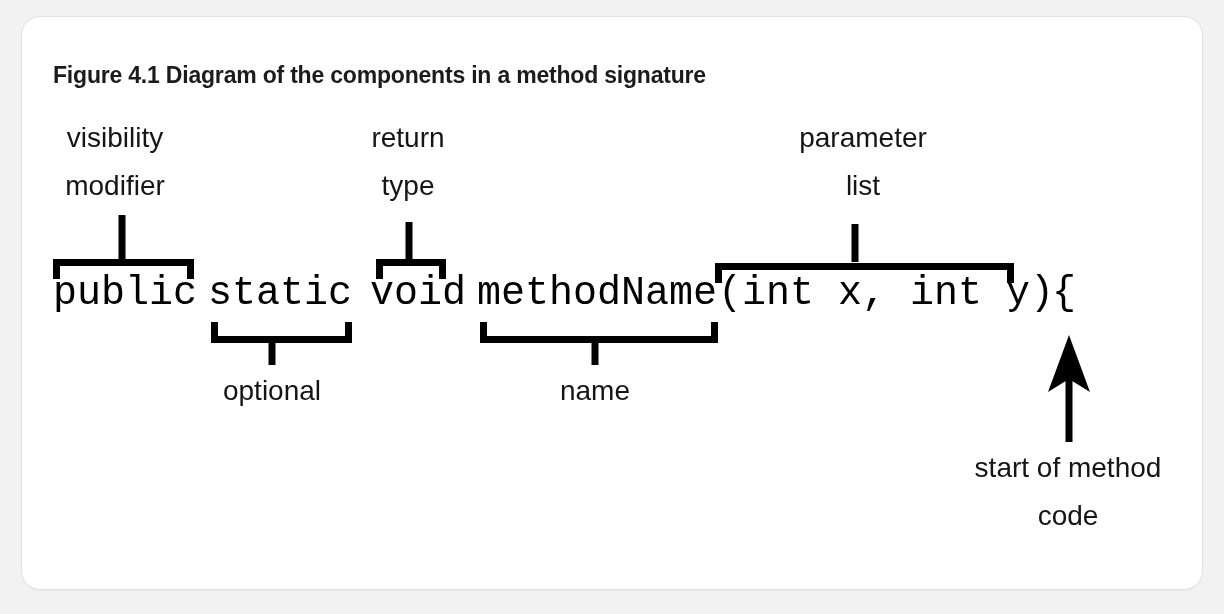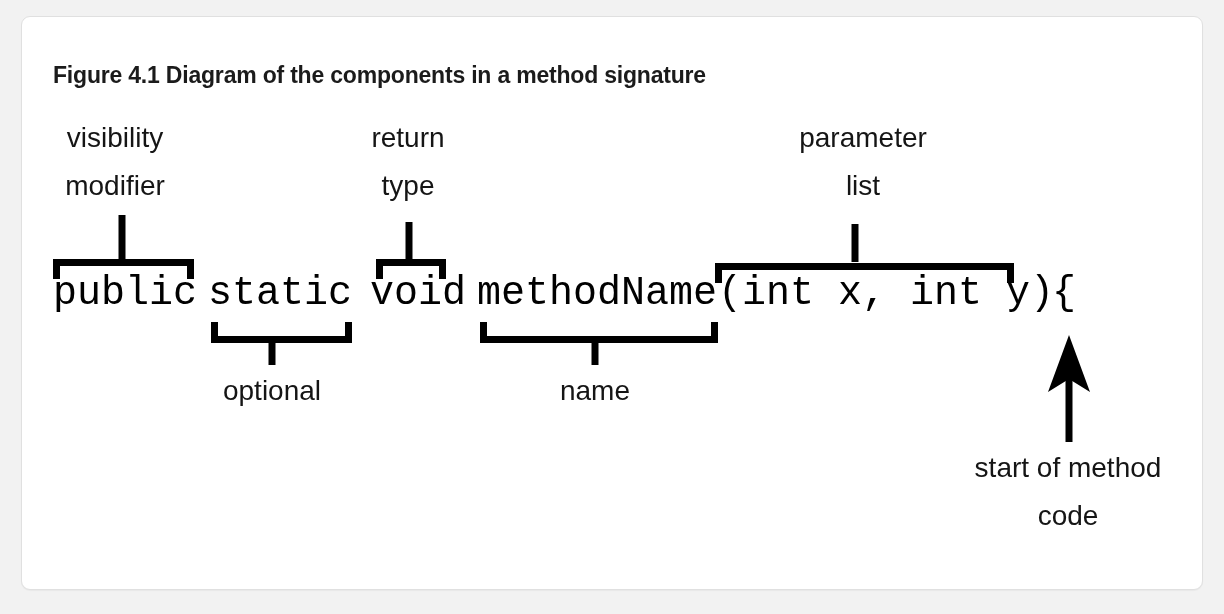--- a/index.html
+++ b/index.html
@@ -15,21 +15,21 @@
     overflow: hidden;
   }
   #figure-card {
     position: absolute;
     left: 21px;
     top: 16px;
     width: 1182px;
     height: 574px;
     background: #ffffff;
     border: 1px solid #e0e0e0;
-    border-radius: 9px;
+    border-radius: 19px;
     box-sizing: border-box;
     box-shadow: 0 1px 1px rgba(0,0,0,0.04);
   }
   #figure-title {
     position: absolute;
     left: 31px;
     top: 45px;
     font-size: 23px;
     font-weight: bold;
     color: #1b1b1b;

